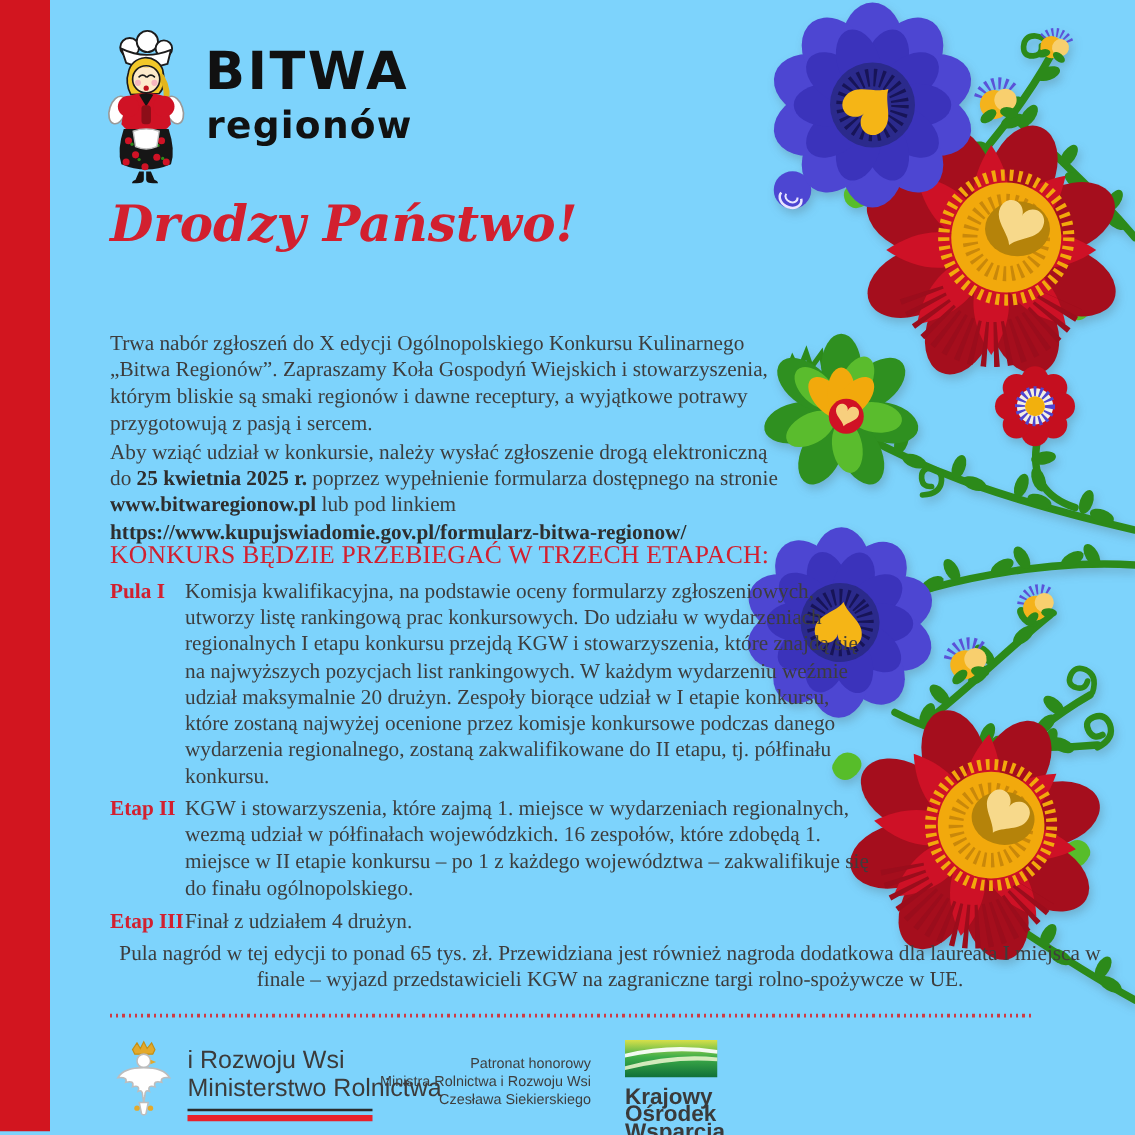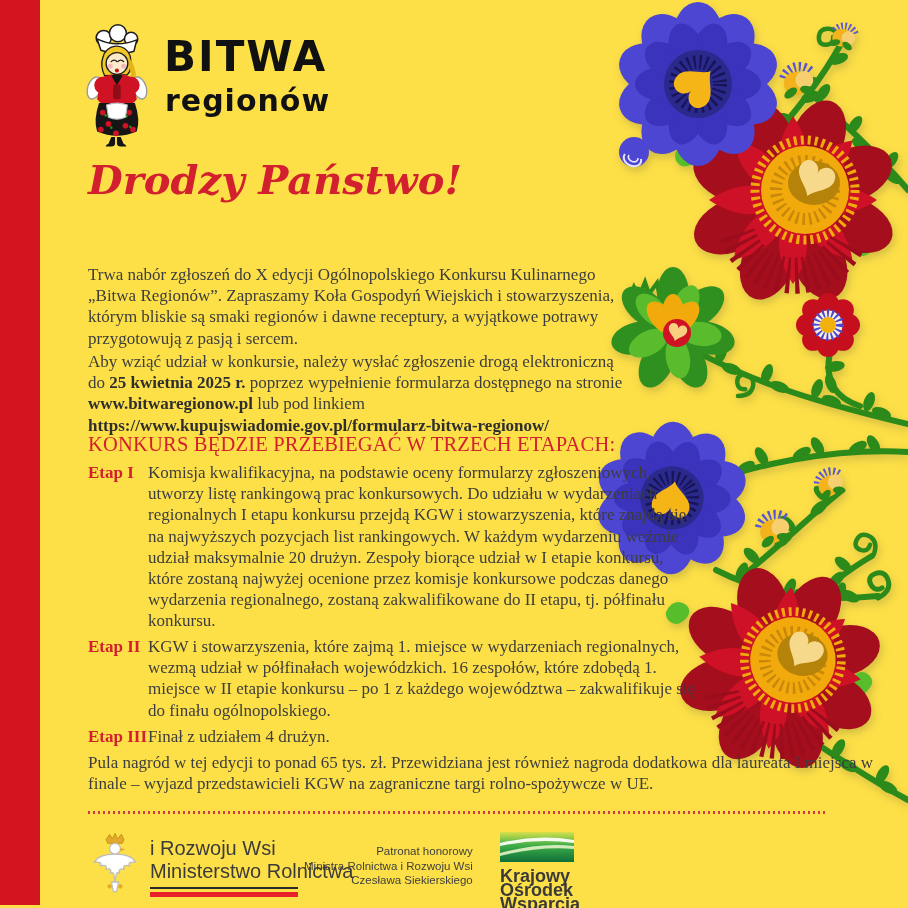--- a/index.html
+++ b/index.html
@@ -1,16 +1,16 @@
 <!DOCTYPE html>
 <html><head>
 <meta charset="utf-8">
 <style>
   html,body{margin:0;padding:0;background:#ffffff;}
-  #canvas{position:relative;width:908px;height:908px;background:#fde047;overflow:hidden;
+  #canvas{position:relative;width:908px;height:908px;background:#7dd3fc;overflow:hidden;
           font-family:"Liberation Serif",serif;color:#3d3d3d;}
   .leftbar{position:absolute;left:0;top:0;width:40px;height:905px;background:#d2151f;}
   .flowers{position:absolute;right:0;top:0;z-index:1;pointer-events:none;
            filter:drop-shadow(2px 4px 4px rgba(60,60,60,0.22));}
   .content{position:absolute;left:88px;top:0;width:812px;height:908px;z-index:2;}
 
   
   .logo-mascot{position:absolute;left:-6px;top:22px;}
   .logo-title{position:absolute;left:76px;top:36px;font-family:"DejaVu Sans",sans-serif;
               font-weight:bold;font-size:42px;letter-spacing:2px;color:#111;line-height:1;}
@@ -26,21 +26,21 @@
   .p2 strong, .stage strong{color:#2e2e2e;}
   .url{font-weight:bold;color:#2e2e2e;text-decoration:none;cursor:pointer;}
 
   .stages-heading{position:absolute;left:0;top:433px;font-size:20.5px;font-weight:normal;
                   color:#d2202f;letter-spacing:0.2px;}
   .stage{position:absolute;left:0;display:flex;}
   .stage-label{width:60px;flex:none;font-weight:bold;color:#d2202f;font-size:17px;line-height:21.2px;}
   .stage-text{width:552px;font-size:17px;line-height:21.2px;}
   .stage1{top:462px;}.stage2{top:636px;}.stage3{top:726px;}
 
-  .prize{position:absolute;left:0;top:735px;width:800px;font-size:17px;line-height:21.2px;}
+  .prize{position:absolute;left:0;top:735px;width:800px;font-size:17px;line-height:21.2px;text-align:center;}
 
   .dotted{position:absolute;left:0;top:811px;width:737px;height:3px;
           background:repeating-linear-gradient(90deg,#cf3b44 0 1.7px,transparent 1.7px 5px);}
 
   
   .footer{position:absolute;left:0;top:831px;width:560px;height:70px;
           font-family:"Liberation Sans",sans-serif;color:#3b3b3b;}
   .eagle{position:absolute;left:0;top:0;}
   .ministry{position:absolute;left:62px;top:6px;font-size:20px;line-height:23px;color:#3b3b3b;}
   .ministry-underline{position:absolute;left:62px;top:56px;width:148px;}
@@ -324,21 +324,21 @@
 
     <p class="bodytext p2"><span>Aby wziąć udział w konkursie, należy wysłać zgłoszenie drogą elektroniczną</span><br>
       <span>do </span><strong>25 kwietnia 2025 r.</strong><span> poprzez wypełnienie formularza dostępnego na stronie</span><br>
       <span class="url">www.bitwaregionow.pl</span><span> lub pod linkiem</span><br>
       <span class="url">https://www.kupujswiadomie.gov.pl/formularz-bitwa-regionow/</span>
     </p>
 
     <div class="stages-heading">KONKURS BĘDZIE PRZEBIEGAĆ W TRZECH ETAPACH:</div>
 
     <div class="stage stage1">
-      <div class="stage-label">Etap I</div>
+      <div class="stage-label">Pula I</div>
       <div class="stage-text">Komisja kwalifikacyjna, na podstawie oceny formularzy zgłoszeniowych, utworzy listę rankingową prac konkursowych. Do udziału w wydarzeniach regionalnych I etapu konkursu przejdą KGW i stowarzyszenia, które znajdą się na najwyższych pozycjach list rankingowych. W każdym wydarzeniu weźmie udział maksymalnie 20 drużyn. Zespoły biorące udział w I etapie konkursu, które zostaną najwyżej ocenione przez komisje konkursowe podczas danego wydarzenia regionalnego, zostaną zakwalifikowane do II etapu, tj. półfinału konkursu.</div>
     </div>
     <div class="stage stage2">
       <div class="stage-label">Etap II</div>
       <div class="stage-text">KGW i stowarzyszenia, które zajmą 1. miejsce w wydarzeniach regionalnych, wezmą udział w półfinałach wojewódzkich. 16 zespołów, które zdobędą 1. miejsce w II etapie konkursu – po 1 z każdego województwa – zakwalifikuje się do finału ogólnopolskiego.</div>
     </div>
     <div class="stage stage3">
       <div class="stage-label">Etap III</div>
       <div class="stage-text">Finał z udziałem 4 drużyn.</div>
     </div>

